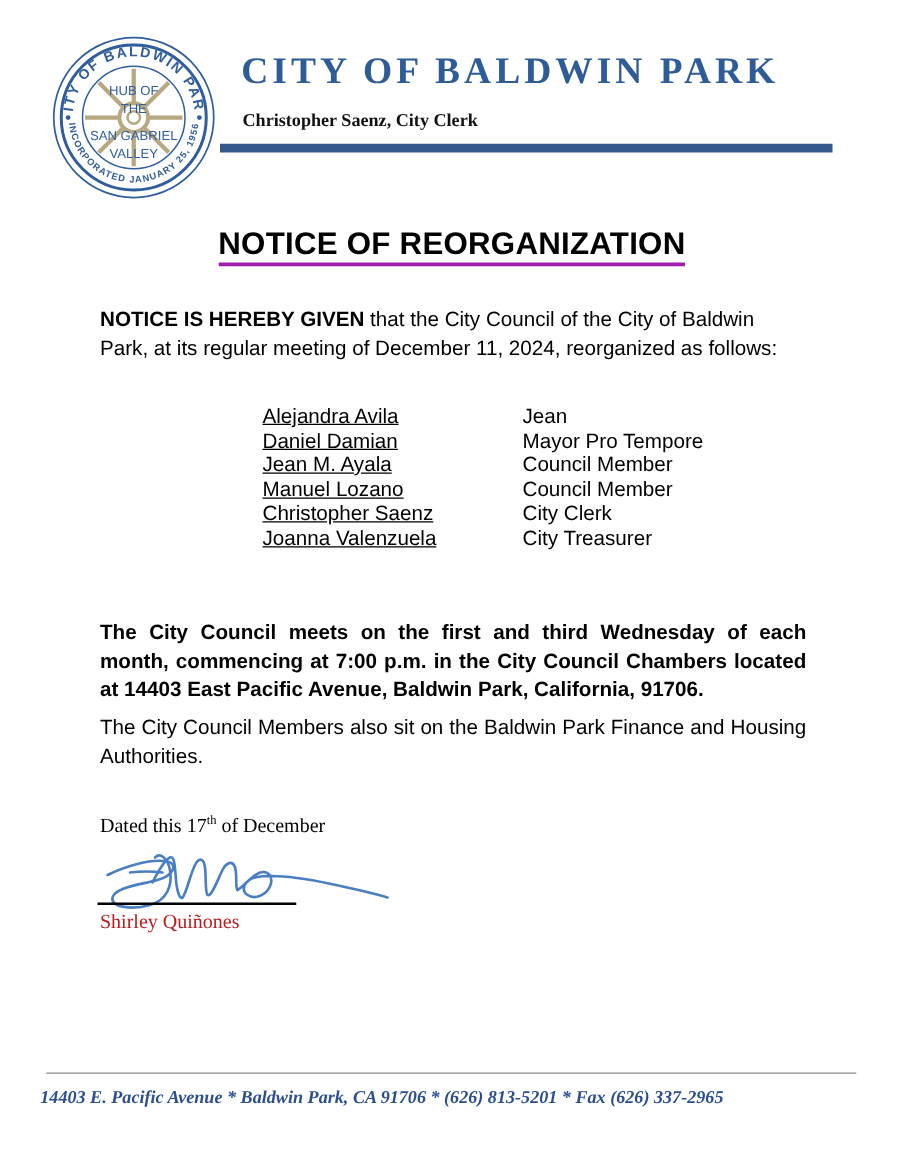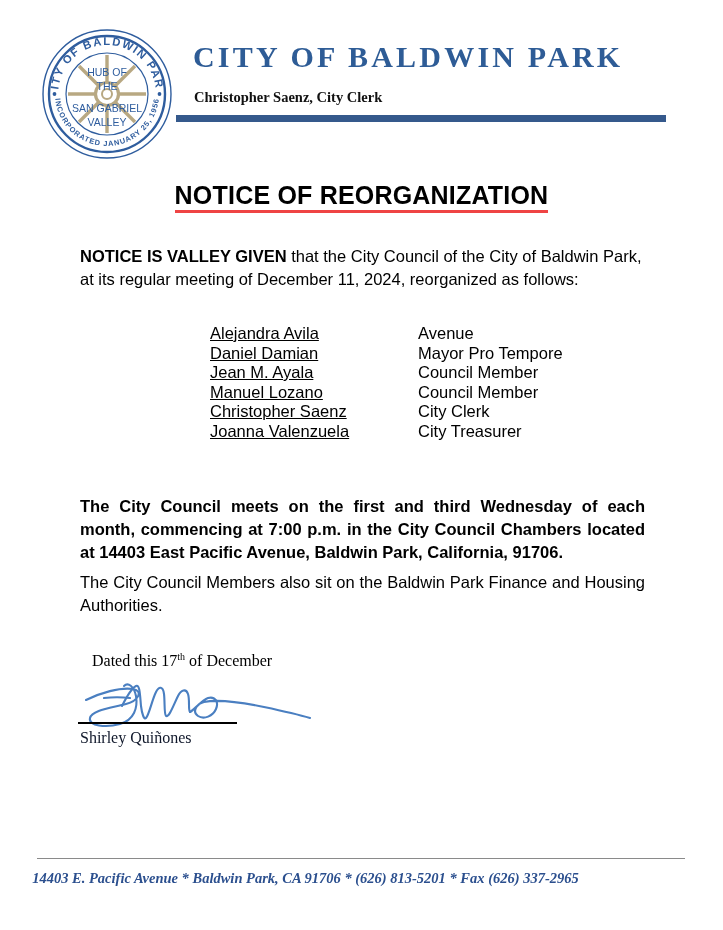--- a/index.html
+++ b/index.html
@@ -69,21 +69,21 @@
     top: 181px;
     width: 723px;
     text-align: center;
     font-family: "Liberation Sans", sans-serif;
     font-size: 25px;
     font-weight: bold;
     letter-spacing: 0.2px;
     color: #000000;
   }
   .doc-title span {
-    border-bottom: 3px solid #ef4444;
+    border-bottom: 3px solid #a21caf;
     padding-bottom: 1px;
   }
 
   
   .body-block {
     position: absolute;
     left: 80px;
     width: 565px;
     font-size: 16.5px;
     line-height: 23px;
@@ -113,21 +113,20 @@
 
   
   .dated {
     position: absolute;
     left: 80px;
     top: 651px;
     font-family: "Liberation Serif", serif;
     font-size: 16px;
     color: #000000;
     white-space: nowrap;
-    margin-left: 12px;
   }
   .dated sup {
     font-size: 10px;
     vertical-align: super;
   }
   .sig-wrap {
     position: absolute;
     left: 78px;
     top: 676px;
     width: 250px;
@@ -146,21 +145,21 @@
     height: 1.5px;
     background: #000000;
   }
   .sig-name {
     position: absolute;
     left: 80px;
     top: 729px;
     font-family: "Liberation Serif", serif;
     font-size: 16px;
     line-height: 18.5px;
-    color: #0f172a;
+    color: #b91c1c;
     white-space: nowrap;
   }
 
   
   .footer-rule {
     position: absolute;
     left: 37px;
     top: 858px;
     width: 648px;
     height: 1px;
@@ -224,27 +223,27 @@
 
   <div class="org-title">CITY OF BALDWIN PARK</div>
   <div class="clerk-line">Christopher Saenz, City Clerk</div>
   <div class="header-rule"></div>
 </div>
 
 <div class="doc-title">
   <span>NOTICE OF REORGANIZATION</span>
 </div>
 
-<div class="body-block para-notice"><span class="bold">NOTICE IS VALLEY GIVEN</span><span> that the City Council of the City of Baldwin Park, at its regular meeting of December 11, 2024, reorganized as follows:</span></div>
+<div class="body-block para-notice"><span class="bold">NOTICE IS HEREBY GIVEN</span><span> that the City Council of the City of Baldwin Park, at its regular meeting of December 11, 2024, reorganized as follows:</span></div>
 
 <table class="roster">
   <tbody>
     <tr>
       <td class="name">Alejandra Avila</td>
-      <td class="title">Avenue</td>
+      <td class="title">Jean</td>
     </tr>
     <tr>
       <td class="name">Daniel Damian</td>
       <td class="title">Mayor Pro Tempore</td>
     </tr>
     <tr>
       <td class="name">Jean M. Ayala</td>
       <td class="title">Council Member</td>
     </tr>
     <tr>

